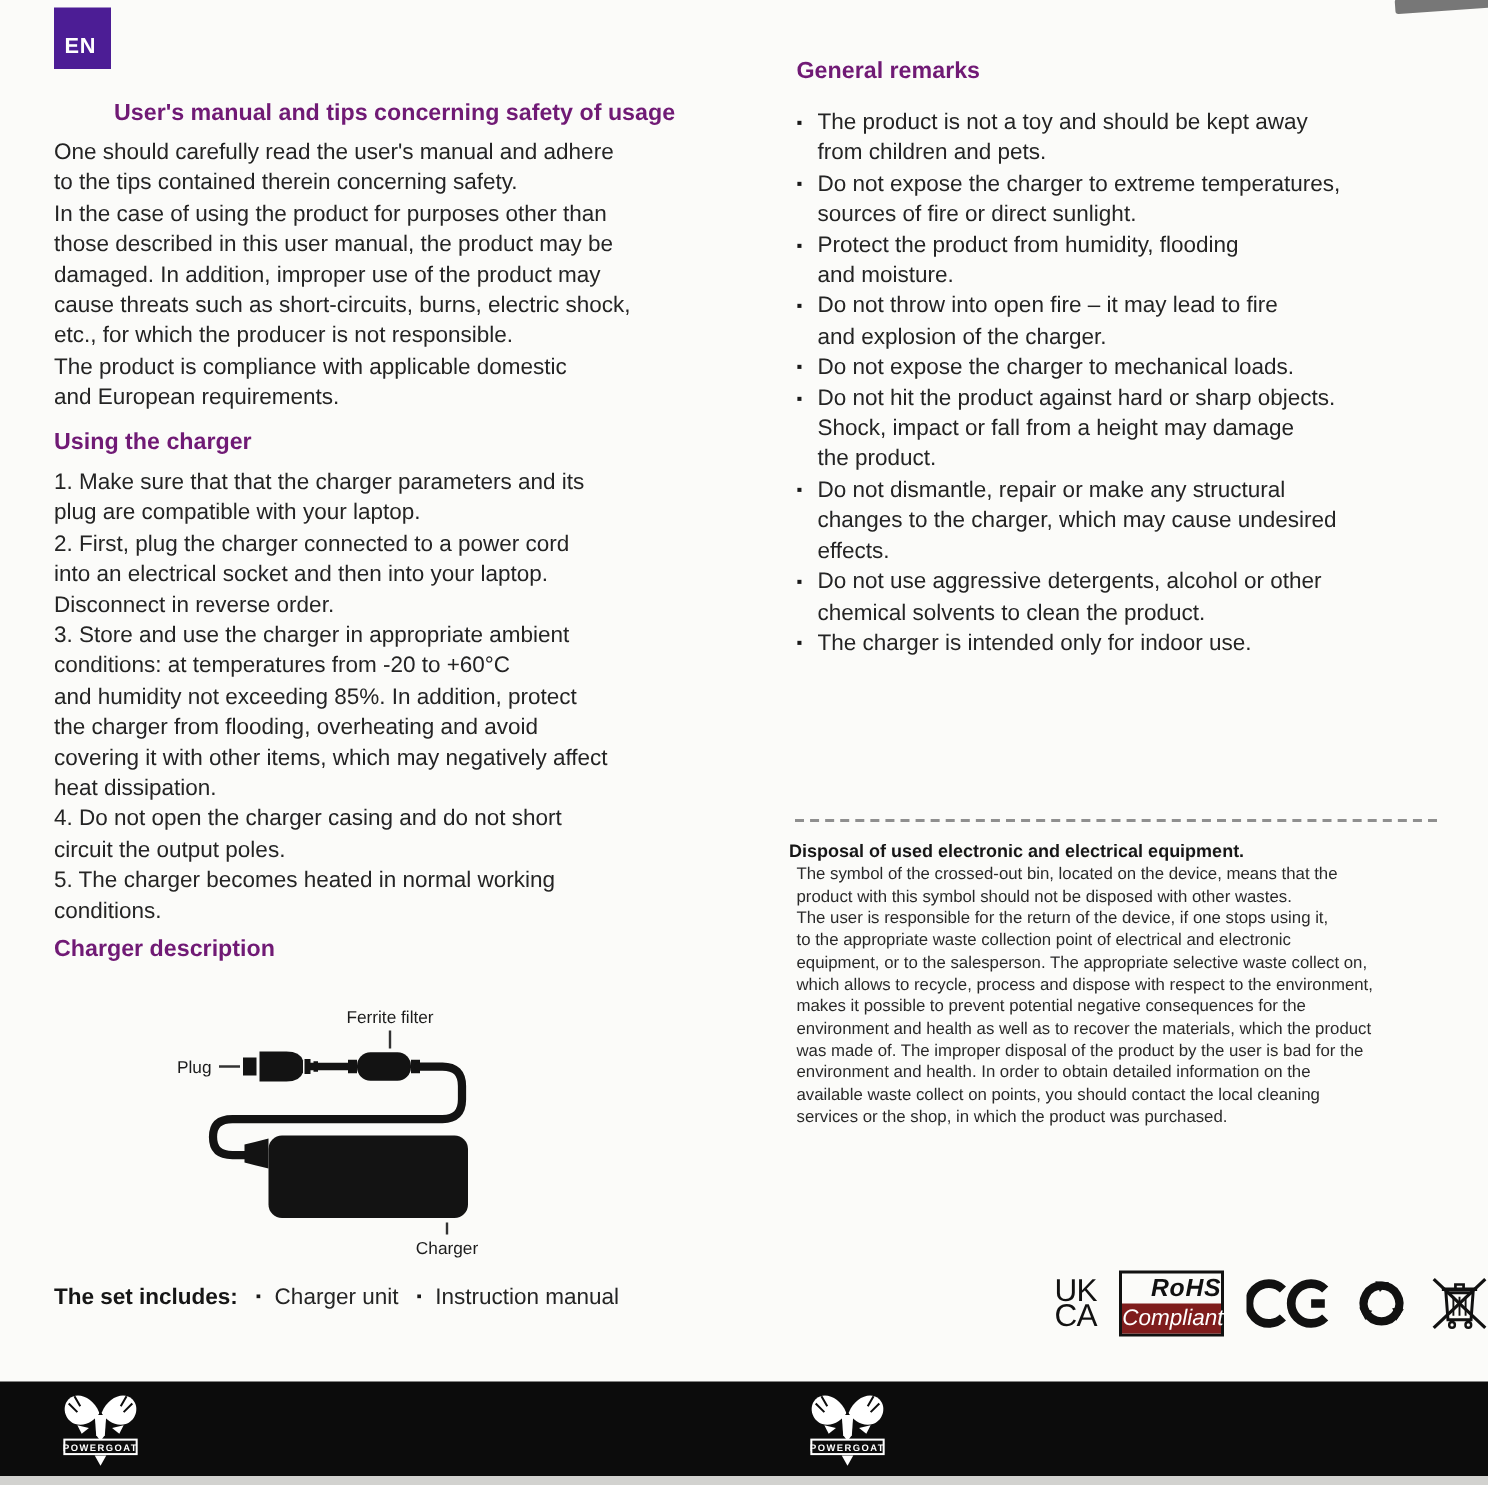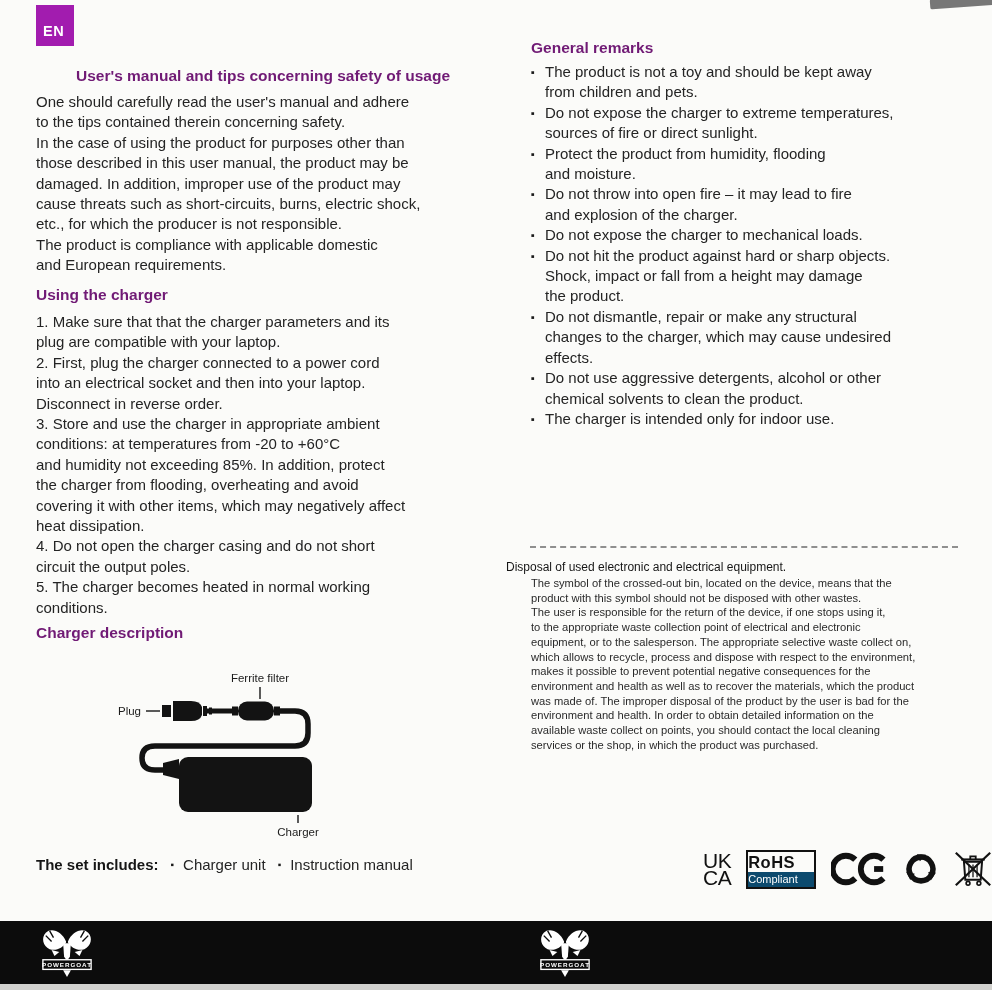--- a/index.html
+++ b/index.html
@@ -1,44 +1,44 @@
 <!DOCTYPE html>
 <html><head>
 <meta charset="utf-8">
 <style>
   html,body{margin:0;padding:0;background:#9a9a9a;}
   .page{position:relative;width:992px;height:990px;background:#fbfbf9;overflow:hidden;
         font-family:"Liberation Sans",sans-serif;color:#1f1f1f;}
   .abs{position:absolute;}
   .h{font-weight:bold;font-size:15.5px;color:#701a75;}
   .body-text{font-size:15px;line-height:20.4px;white-space:pre-line;color:#242424;}
-  .en-badge{left:36px;top:5px;width:38px;height:41px;background:#a21caf;color:#fff;
+  .en-badge{left:36px;top:5px;width:38px;height:41px;background:#4c1d95;color:#fff;
             font-weight:bold;font-size:14.5px;display:flex;align-items:flex-end;
             padding:0 0 7px 7px;box-sizing:border-box;letter-spacing:.5px;}
   .scan-smudge{right:-8px;top:-3px;width:70px;height:10px;background:#4b4b4b;
                transform:rotate(-4deg);opacity:.75;border-radius:2px;}
   
-  .bullets{left:531px;top:62px;width:436px;}
+  .bullets{left:531px;top:72px;width:436px;}
   .bullet{position:relative;padding-left:14px;font-size:15px;line-height:20.4px;
           white-space:pre-line;color:#242424;}
   .bullet::before{content:"▪";position:absolute;left:0;top:0;font-size:11px;line-height:20.4px;color:#1a1a1a;}
   .divider{left:530px;top:546px;width:428px;border-top:2px dashed #8f8f8f;}
-  .disposal-title{left:506px;top:560px;font-size:12px;font-weight:normal;color:#161616;}
+  .disposal-title{left:526px;top:560px;font-size:12px;font-weight:bold;color:#161616;}
   .disposal-body{left:531px;top:576px;width:444px;font-size:11.2px;line-height:14.7px;
                  white-space:pre-line;color:#2a2a2a;}
   
   .set-line{left:36px;top:856px;font-size:15px;color:#242424;}
   .set-label{font-weight:bold;color:#161616;}
   .inc-item::before{content:"▪";font-size:10px;margin:0 9px 0 12px;vertical-align:2px;color:#1a1a1a;}
   
   .marks{left:703px;top:845px;height:48px;display:flex;align-items:center;gap:15px;}
   .ukca{font-weight:normal;font-size:21px;line-height:17px;letter-spacing:-.5px;color:#111;text-align:left;}
-  .rohs{border:2.5px solid #111;width:66px;text-align:left;background:#fbfbf9;}
+  .rohs{border:2.5px solid #111;width:66px;text-align:right;background:#fbfbf9;font-style:italic;}
   .rohs-top{font-weight:bold;font-size:16.5px;letter-spacing:.5px;color:#111;padding:1px 0 0;}
-  .rohs-bottom{background:#0c4a6e;color:#fff;font-size:11px;padding:1px 0 2px;}
+  .rohs-bottom{background:#7f1d1d;color:#fff;font-size:15px;padding:1px 0 2px;}
   
   .footer-bar{left:0;top:921px;width:992px;height:63px;background:#0c0c0c;}
   .footer-strip{left:0;top:984px;width:992px;height:6px;background:#d2d2cf;}
   .goat-1{left:38px;top:926px;}
   .goat-2{left:536px;top:926px;}
   svg text{font-family:"Liberation Sans",sans-serif;}
 </style>
 </head>
 <body>
 

